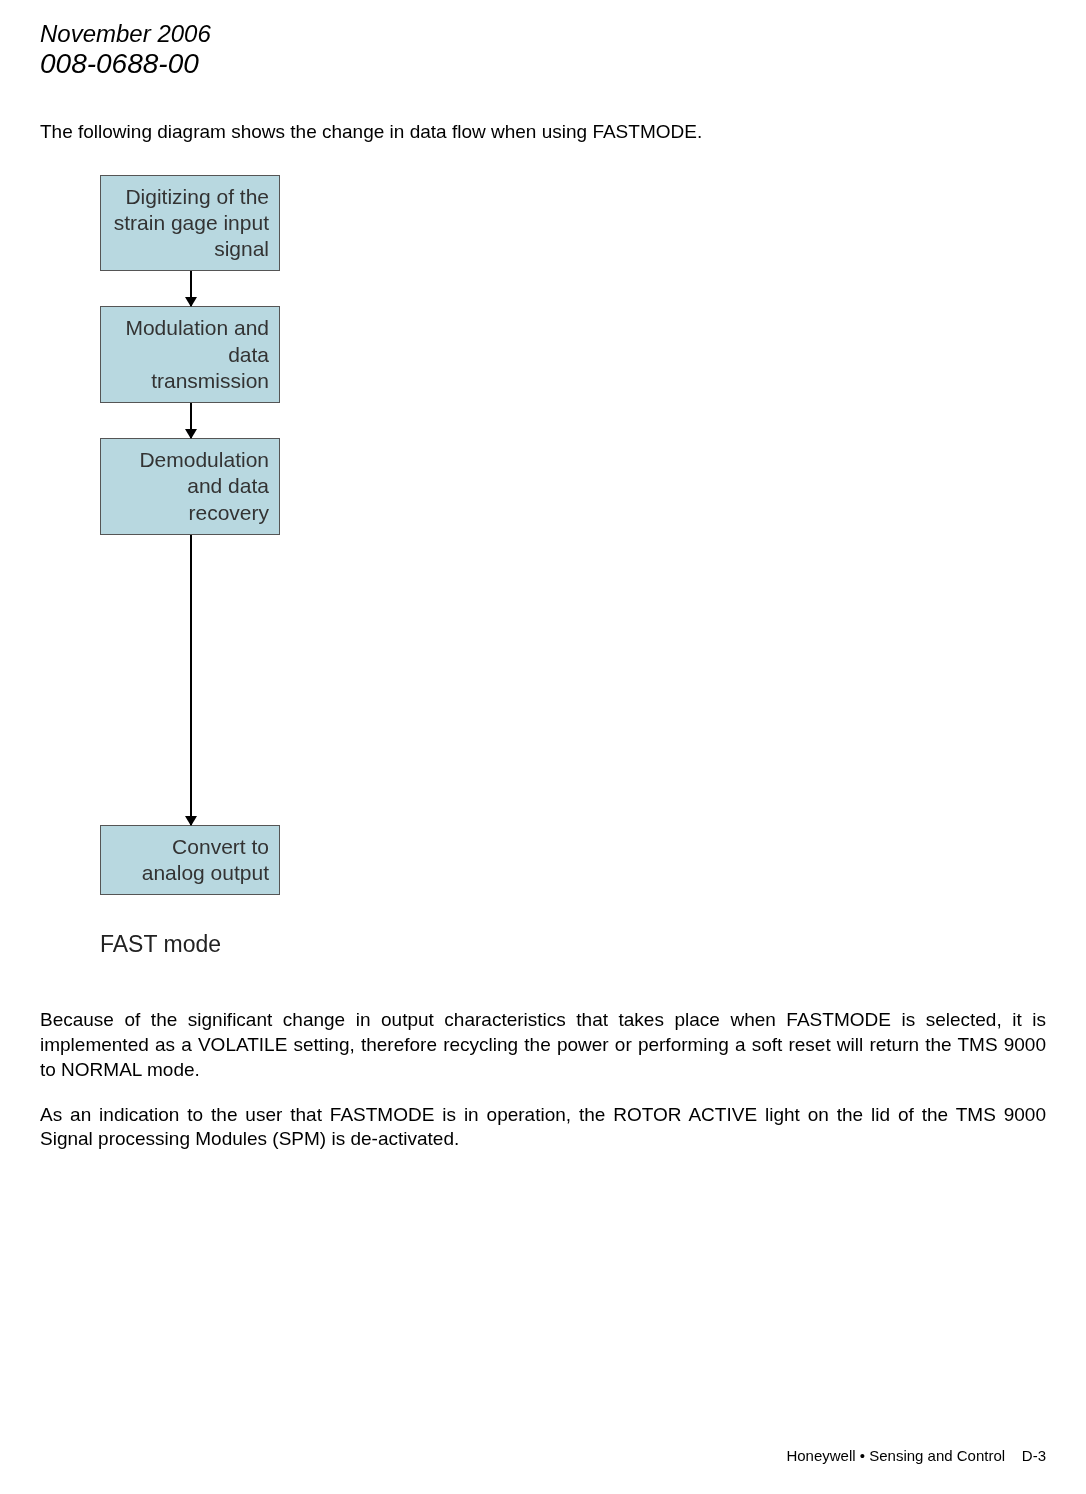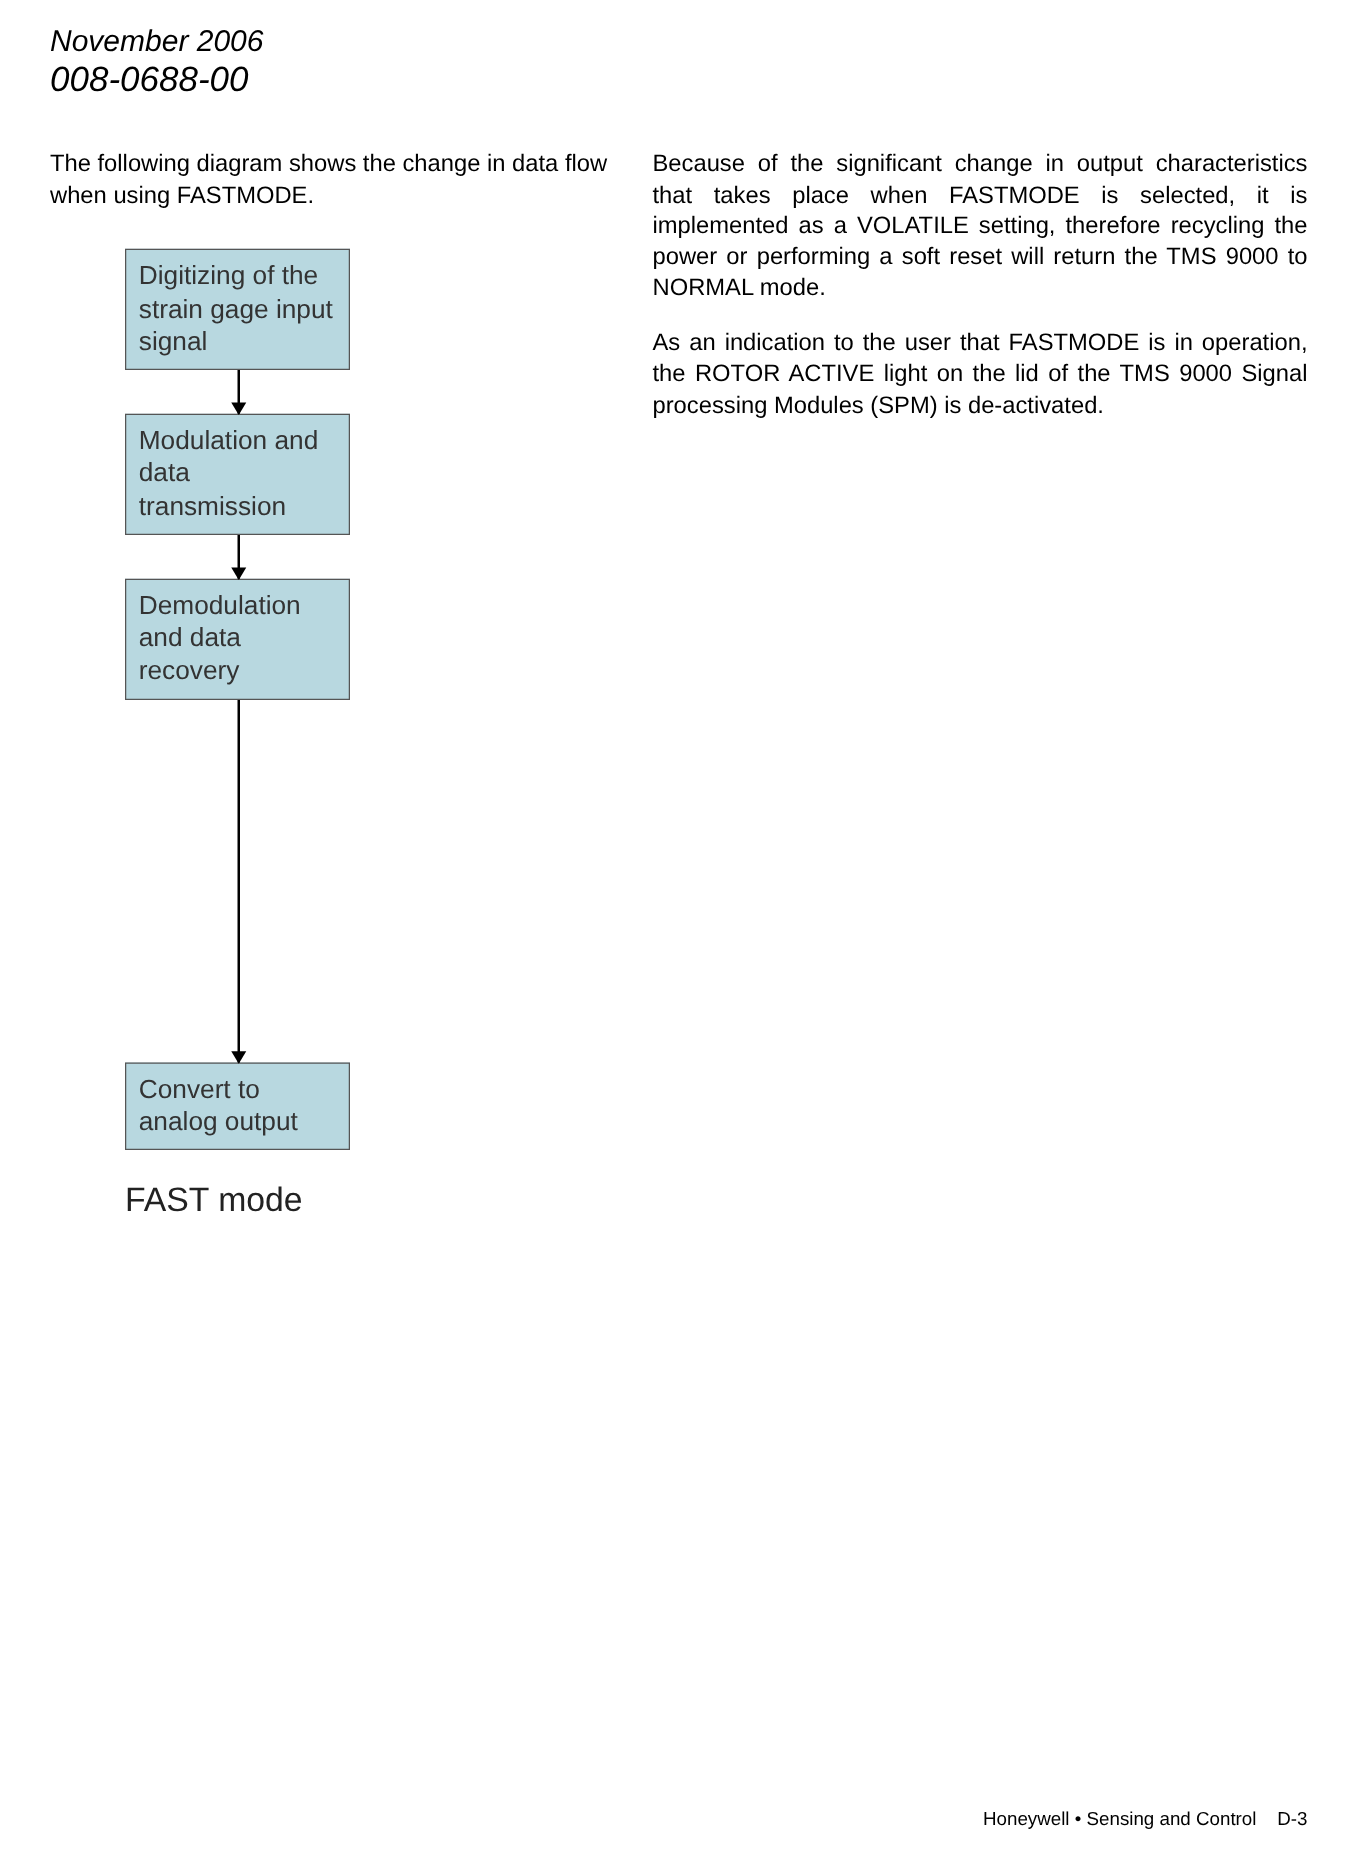--- a/index.html
+++ b/index.html
@@ -31,21 +31,22 @@
       font-family: Arial, sans-serif;
     }
     .date-line {
       font-size: 24px;
     }
     .doc-number {
       font-size: 28px;
     }
     .columns {
       display: flex;
-      gap: 22px;
+      gap: 50px;
+      flex-direction: column;
     }
     .col-left {
       flex: 0 0 460px;
     }
     .col-right {
       flex: 1;
     }
     .intro-text {
       font-size: 19px;
       line-height: 1.3;
@@ -60,21 +61,21 @@
     .diagram {
       margin-left: 60px;
       margin-top: 10px;
     }
     .flow-box {
       background: #b8d8e0;
       border: 1px solid #555;
       padding: 8px 10px;
       font-size: 21px;
       color: #333;
-      text-align: left;
+      text-align: right;
       line-height: 1.25;
       width: 180px;
     }
     .arrow-short {
       width: 2px;
       height: 35px;
       background: #000;
       margin-left: 90px;
       position: relative;
     }
@@ -90,23 +91,23 @@
       position: absolute;
       bottom: -1px;
       left: -5px;
       width: 0;
       height: 0;
       border-left: 6px solid transparent;
       border-right: 6px solid transparent;
       border-top: 10px solid #000;
     }
     .mode-label {
-      font-size: 27px;
+      font-size: 23px;
       color: #222;
-      margin-top: 25px;
+      margin-top: 36px;
       margin-left: 0px;
     }
     .footer {
       position: absolute;
       bottom: 30px;
       right: 40px;
       font-size: 15px;
     }
     .bullet {
       font-family: Arial;

